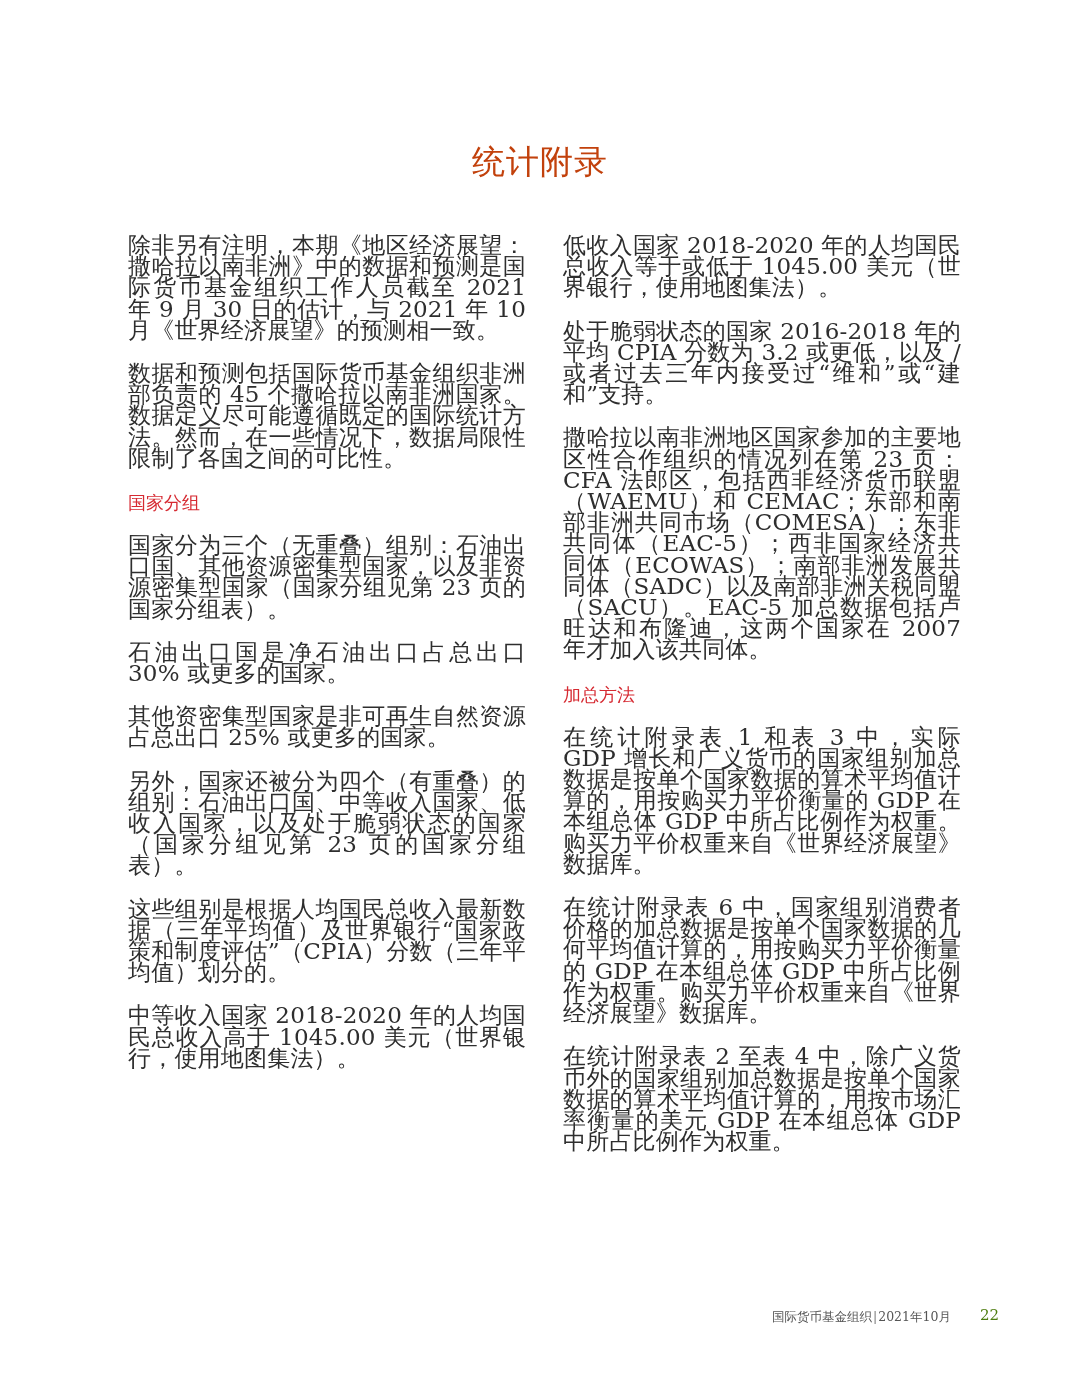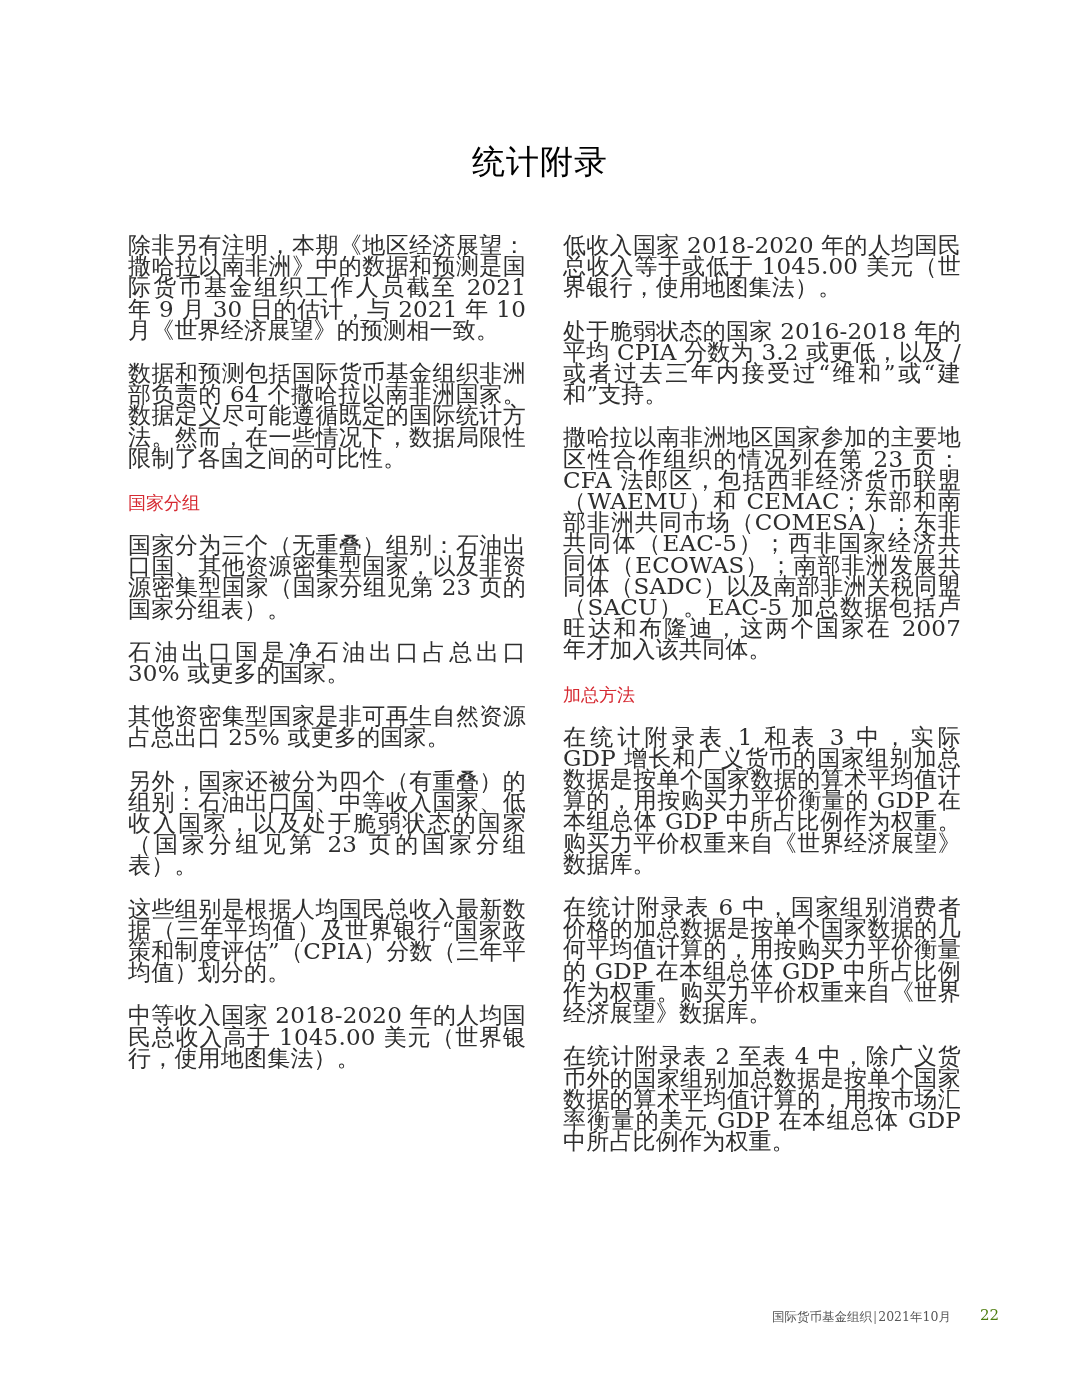--- a/index.html
+++ b/index.html
@@ -1,40 +1,40 @@
 <!DOCTYPE html>
 <html><head>
   <meta charset="utf-8">
   <style>
     html, body { margin: 0; padding: 0; background: #ffffff; }
     body { width: 1080px; height: 1398px; position: relative; overflow: hidden;
       font-family: "DejaVu Serif", "Liberation Serif", serif; color: #2e2e2e; }
     .title { position: absolute; top: 140px; left: 0; width: 1080px; text-align: center;
-      font-family: Liberation Mono, monospace; font-size: 33px; color: #000000;
+      font-family: Liberation Mono, monospace; font-size: 33px; color: #c2410c;
       letter-spacing: 1px; margin: 0; font-weight: normal; }
     .col { position: absolute; top: 235px; width: 398px; }
     .col.left { left: 128px; }
     .col.right { left: 563px; }
     .para { font-size: 23px; line-height: 21.2px; margin: 0 0 22px 0; text-align: justify;
       letter-spacing: 0.2px; }
     .heading { font-family: "DejaVu Sans", "Liberation Sans", sans-serif; font-size: 18px;
       color: #d62a32; margin: 1px 0 20px 0; line-height: 24px; font-weight: normal; }
     .footer { position: absolute; top: 1309px; left: 772px; font-size: 12.5px; color: #555;
       white-space: nowrap; }
     .footer .sep { margin: 0 1px; color: #777; }
     .page-num { position: absolute; top: 1306px; left: 980px; font-size: 15px; color: #4d7c0f; }
   </style>
 </head>
 <body>
 
 <h1 class="title">统计附录</h1>
 
 <div class="col left">
   <p class="para">除非另有注明，本期《地区经济展望：撒哈拉以南非洲》中的数据和预测是国际货币基金组织工作人员截至 2021 年 9 月 30 日的估计，与 2021 年 10 月《世界经济展望》的预测相一致。</p>
-  <p class="para">数据和预测包括国际货币基金组织非洲部负责的 64 个撒哈拉以南非洲国家。数据定义尽可能遵循既定的国际统计方法。然而，在一些情况下，数据局限性限制了各国之间的可比性。</p>
+  <p class="para">数据和预测包括国际货币基金组织非洲部负责的 45 个撒哈拉以南非洲国家。数据定义尽可能遵循既定的国际统计方法。然而，在一些情况下，数据局限性限制了各国之间的可比性。</p>
   <h2 class="heading">国家分组</h2>
   <p class="para">国家分为三个（无重叠）组别：石油出口国、其他资源密集型国家，以及非资源密集型国家（国家分组见第 23 页的国家分组表）。</p>
   <p class="para">石油出口国是净石油出口占总出口 30% 或更多的国家。</p>
   <p class="para">其他资密集型国家是非可再生自然资源占总出口 25% 或更多的国家。</p>
   <p class="para">另外，国家还被分为四个（有重叠）的组别：石油出口国、中等收入国家、低收入国家，以及处于脆弱状态的国家（国家分组见第 23 页的国家分组表）。</p>
   <p class="para">这些组别是根据人均国民总收入最新数据（三年平均值）及世界银行“国家政策和制度评估”（CPIA）分数（三年平均值）划分的。</p>
   <p class="para">中等收入国家 2018-2020 年的人均国民总收入高于 1045.00 美元（世界银行，使用地图集法）。</p>
 </div>
 
 <div class="col right">

